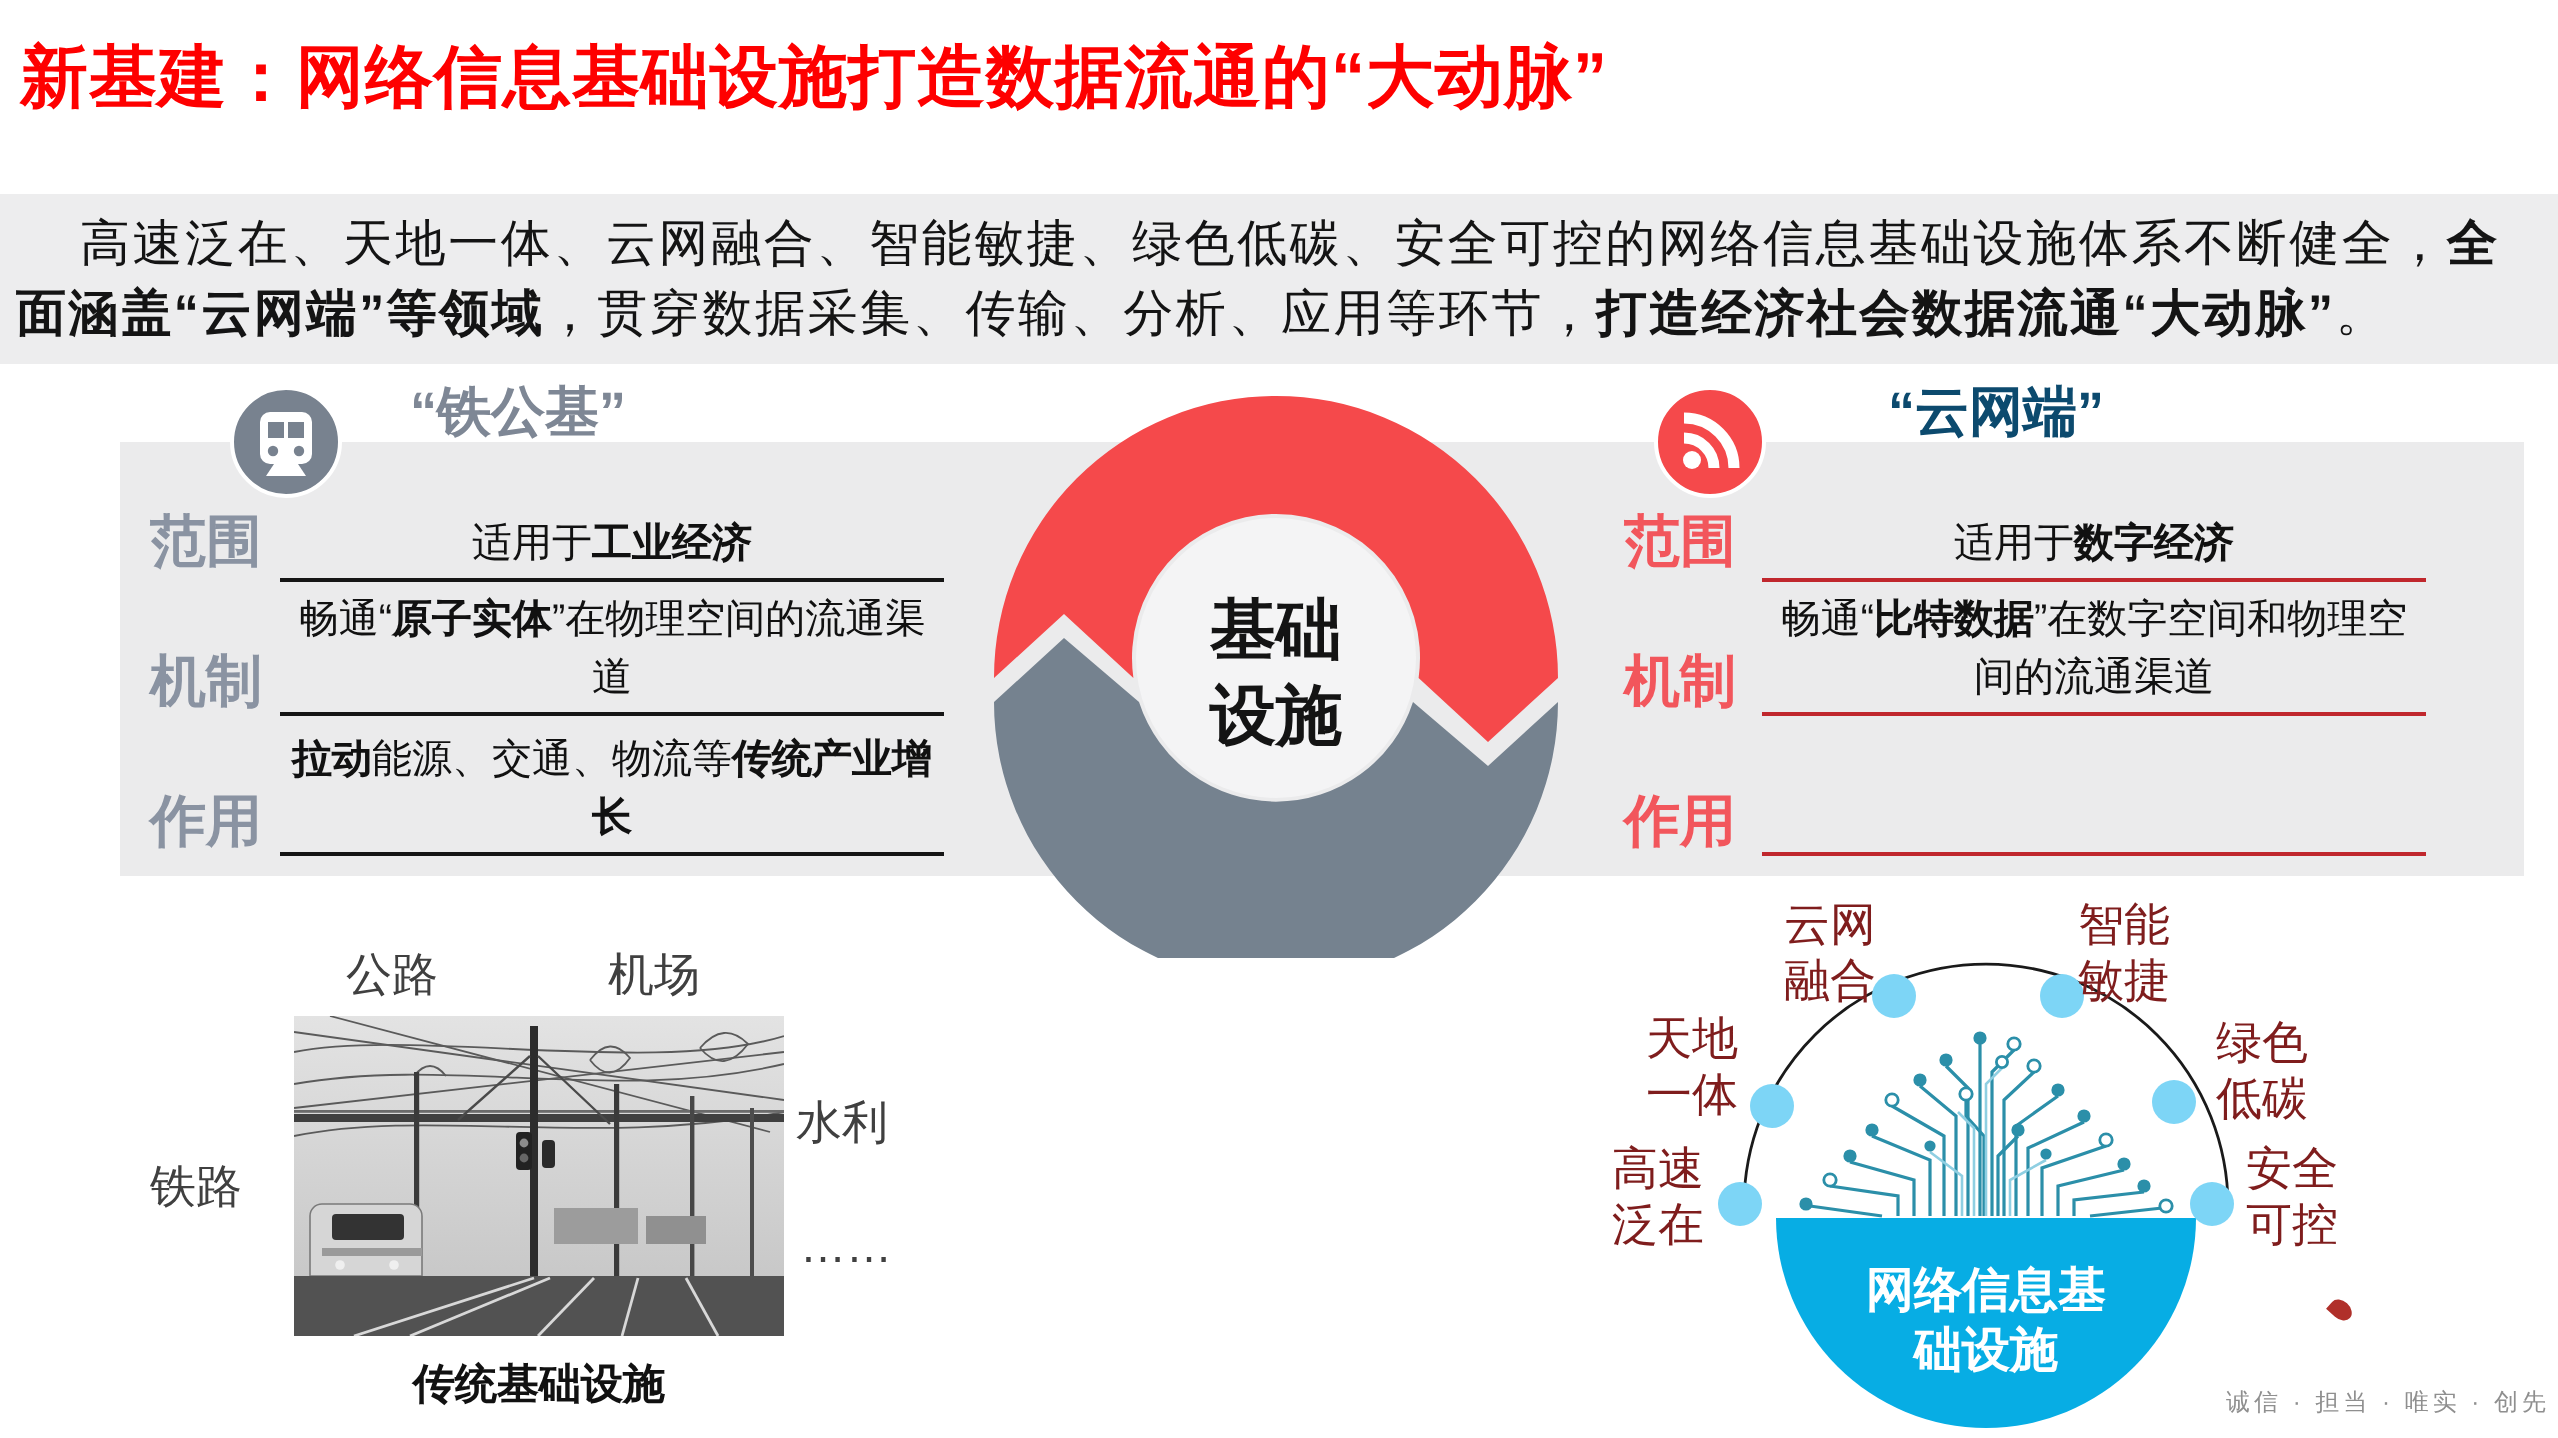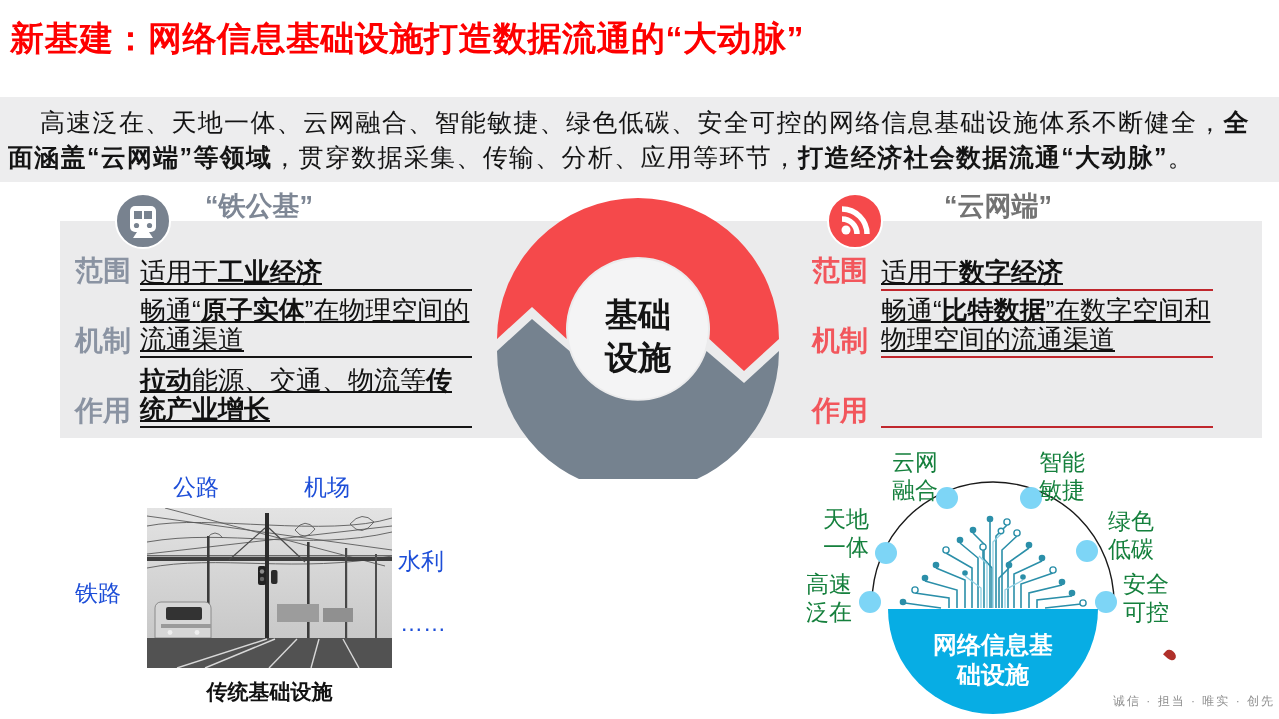--- a/index.html
+++ b/index.html
@@ -11,35 +11,35 @@
   .page-title{left:10px;top:16px;width:1100px;font-size:34px;font-weight:800;color:#fe0000;letter-spacing:0.5px;white-space:nowrap;}
 
   .intro-band{left:0;top:97px;width:1279px;height:85px;background:#ededee;}
   .intro-text{left:0;top:101px;width:1279px;padding:4px 10px 0 8px;box-sizing:border-box;
               font-size:25px;line-height:35px;letter-spacing:1.3px;text-indent:32px;color:#141414;}
 
   .panel-band{left:60px;top:221px;width:1202px;height:217px;background:#ebebec;}
 
   .sec-title{top:188px;font-size:27px;font-weight:800;white-space:nowrap;}
   .sec-title.left{left:205px;color:#7e8795;}
-  .sec-title.right{left:944px;color:#737373;}
+  .sec-title.right{left:944px;color:#0c4a6e;}
 
   .row-label{width:76px;font-size:28px;font-weight:800;white-space:nowrap;}
   .row-label.gray{color:#8a93a2;}
   .row-label.red{color:#f2565c;}
-  .row-content{width:332px;font-size:26px;line-height:29px;color:#111;text-decoration:underline;}
+  .row-content{width:332px;font-size:20px;line-height:29px;text-align:center;color:#111;}
   .row-content.single{line-height:30px;}
   .underline{height:2px;width:332px;}
   .underline.dark{background:#151515;}
   .underline.red{background:#c0272d;}
 
-  .photo-label{font-size:23px;color:#1d4ed8;white-space:nowrap;}
+  .photo-label{font-size:23px;color:#404040;white-space:nowrap;}
   .photo-caption{left:147px;top:678px;width:245px;text-align:center;font-size:21px;font-weight:800;color:#111;}
 
-  .net-label{width:90px;text-align:center;font-size:23px;line-height:28px;color:#15803d;white-space:pre-line;}
+  .net-label{width:90px;text-align:center;font-size:23px;line-height:28px;color:#7f1d1d;white-space:pre-line;}
 
   .logo-line{left:1113px;top:652px;width:160px;white-space:nowrap;}
   .logo-brand{font-size:34px;font-weight:800;color:#b0302a;letter-spacing:-2px;}
   .logo-cn{font-size:33px;font-weight:800;color:#3d3d3d;margin-left:2px;}
   .flame{left:1166px;top:649px;width:9px;height:12px;background:#b0302a;border-radius:0 50% 50% 50%;transform:rotate(-48deg);}
   .logo-tagline{left:1113px;top:693px;width:166px;font-size:12px;color:#8f8f8f;letter-spacing:2px;white-space:nowrap;}
 </style>
 </head>
 <body>
 

